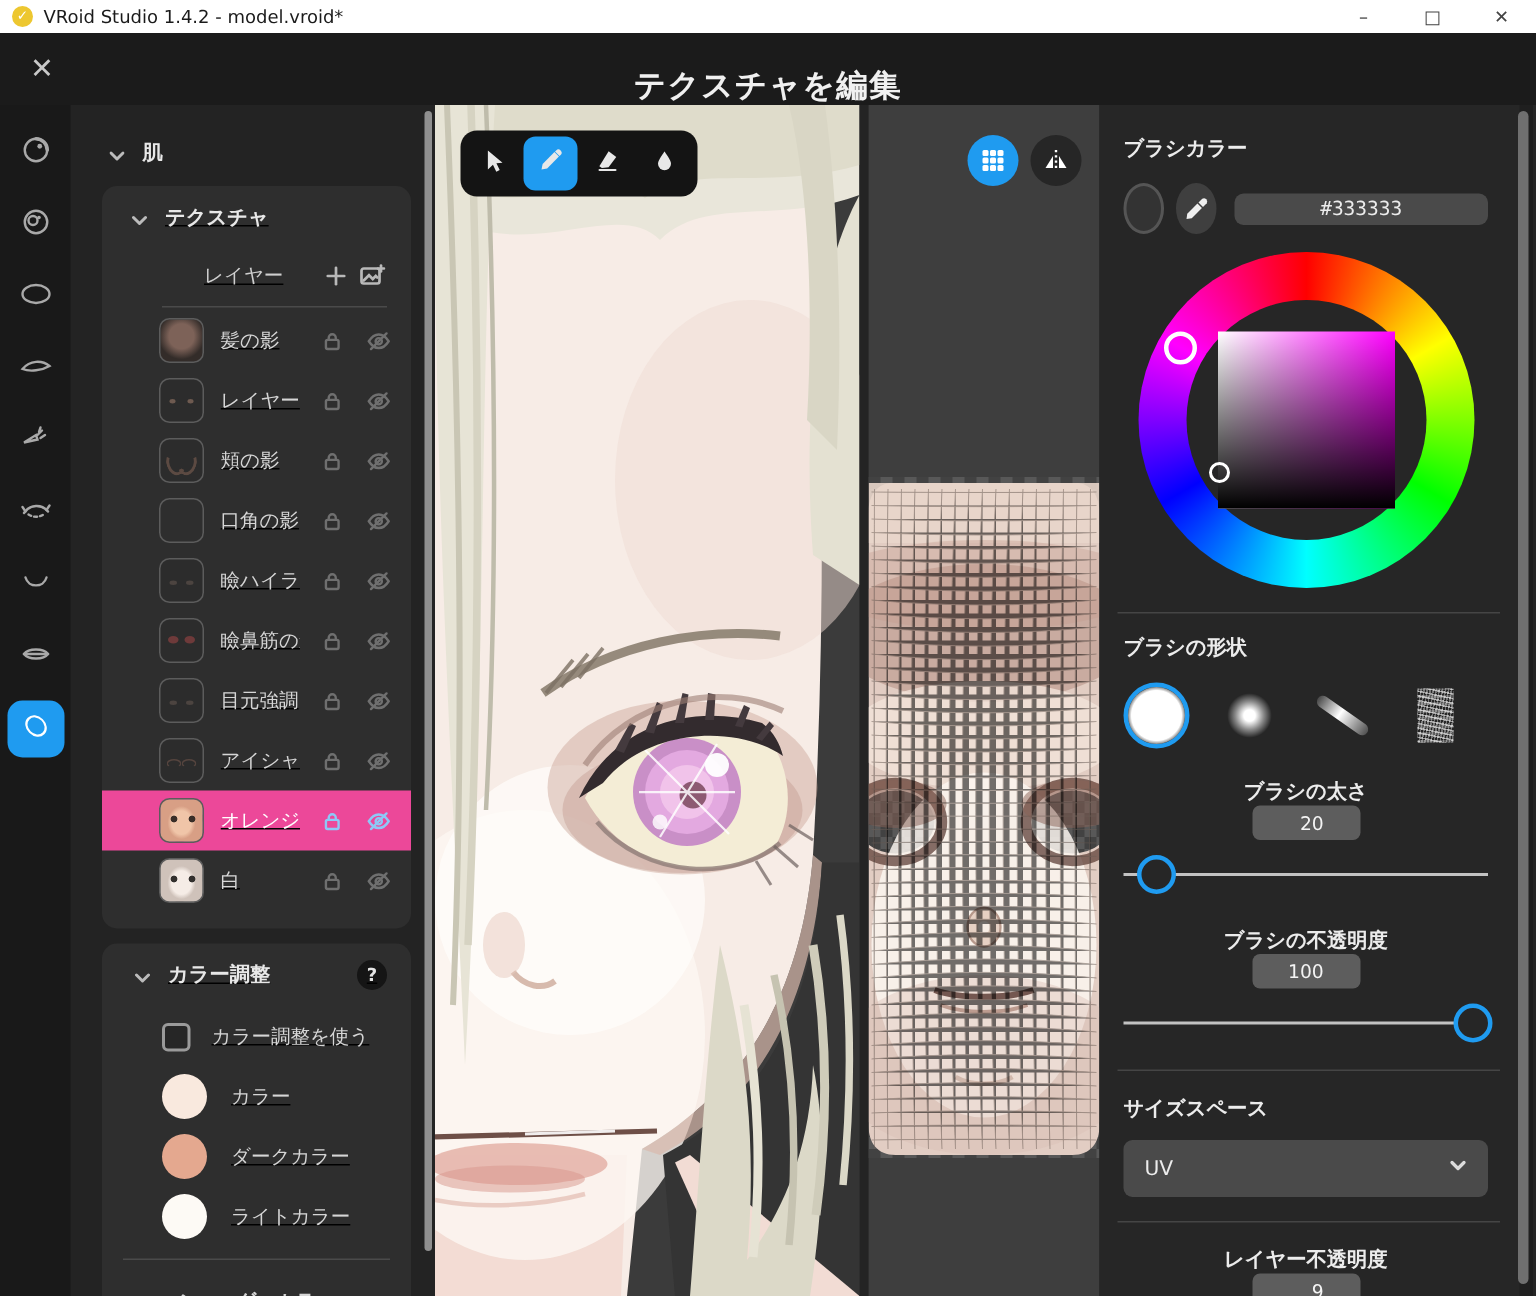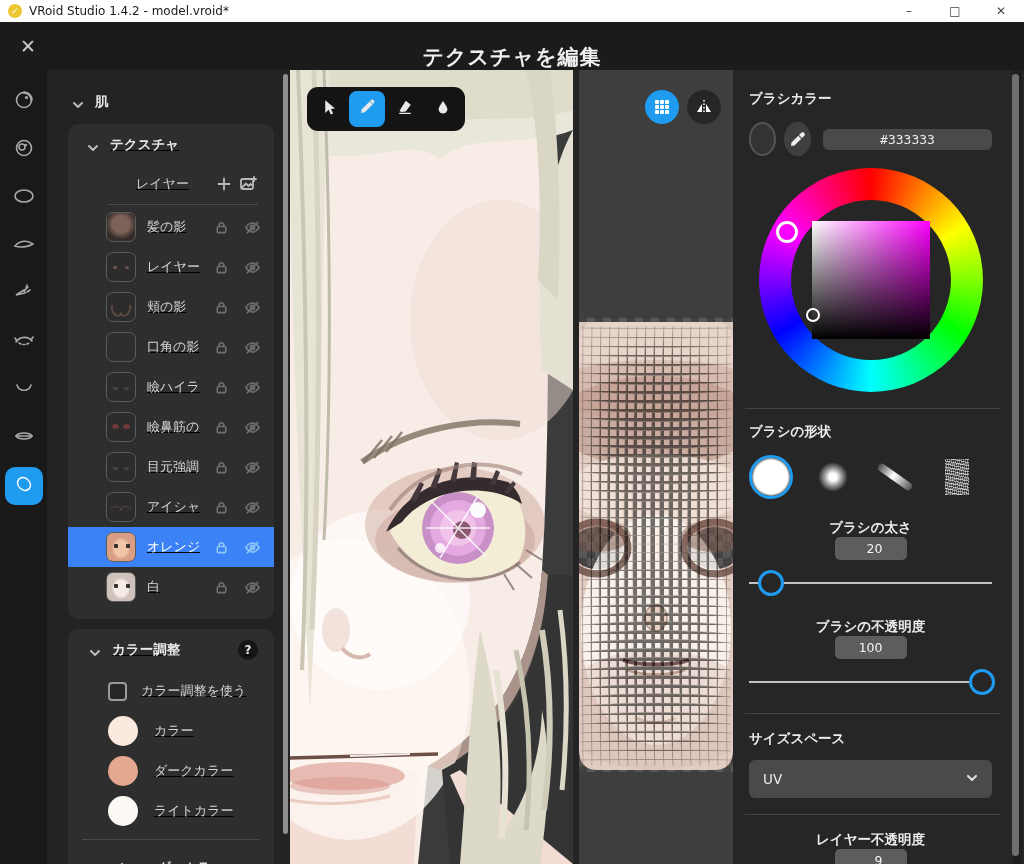--- a/index.html
+++ b/index.html
@@ -50,21 +50,21 @@
   .grp-header { height:42px; display:flex; align-items:center; gap:12px; padding:0 16px 0 22px;
     color:#e8e8e8; font-size:13.5px; font-weight:bold; }
   .layers-row { height:36px; display:flex; align-items:center; padding:0 14px 0 42px;
     color:#cfcfcf; font-size:13px; }
   .layers-row .lbl { flex:1;margin-left:26px; }
   .icon-btn { width:24px; height:24px; display:flex; align-items:center; justify-content:center;
     color:#b9b9b9; }
   .icon-btn svg { stroke:currentColor; fill:none; stroke-width:1.8; stroke-linecap:round; }
   .layers-divider { height:1px; background:#4a4a4a; margin:2px 16px 2px 40px; }
   .layer-row { height:40px; display:flex; align-items:center; padding:0 12px 0 38px; gap:11px; }
-  .layer-row.sel { background:#3b82f6; }
+  .layer-row.sel { background:#ec4899; }
   .layer-thumb { width:30px; height:30px; border-radius:7px; border:1px solid #5c5c5c;
     background:#2a2a2a; flex:0 0 auto; position:relative; overflow:hidden; }
   .layer-name { flex:1; color:#d6d6d6; font-size:13px; white-space:nowrap; overflow:hidden; }
   .layer-row.sel .layer-name { color:#fff; }
   .mini-icon { width:20px; height:20px; display:flex; align-items:center; justify-content:center;
     color:#6f6f6f; flex:0 0 auto; }
   .layer-row.sel .mini-icon { color:#8ec8f7; }
   .mini-icon svg { stroke:currentColor; fill:none; stroke-width:1.7; stroke-linecap:round; }
   .grp-footer-pad { height:12px; }
 

